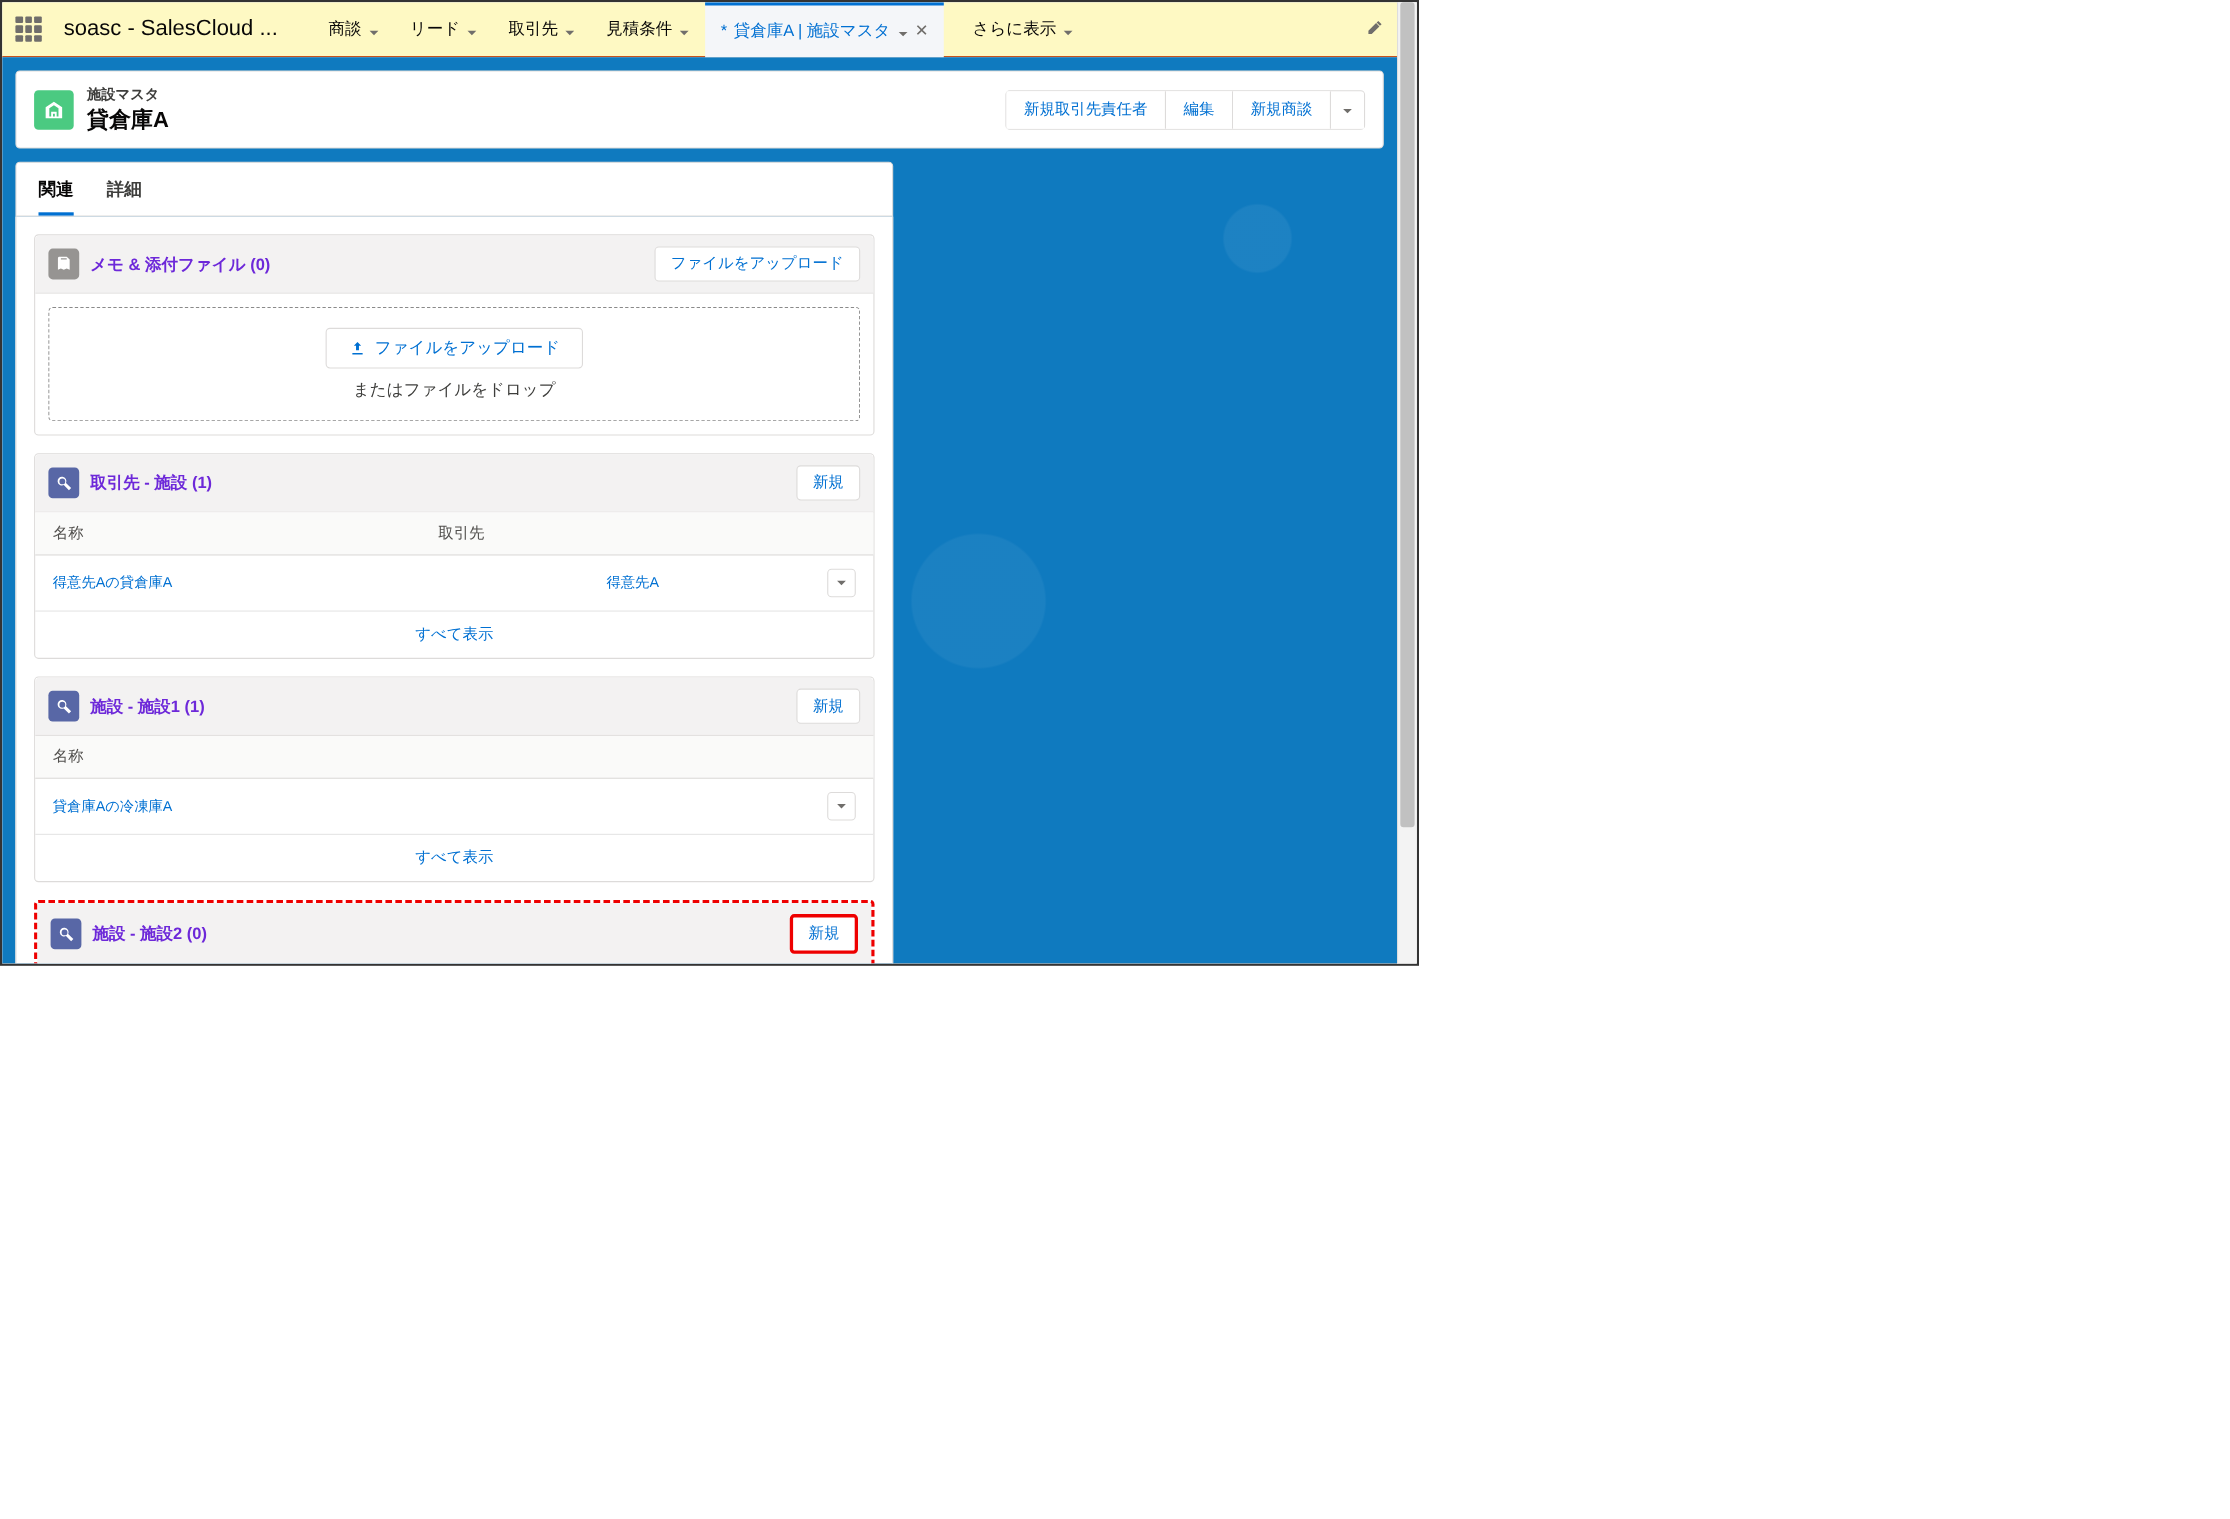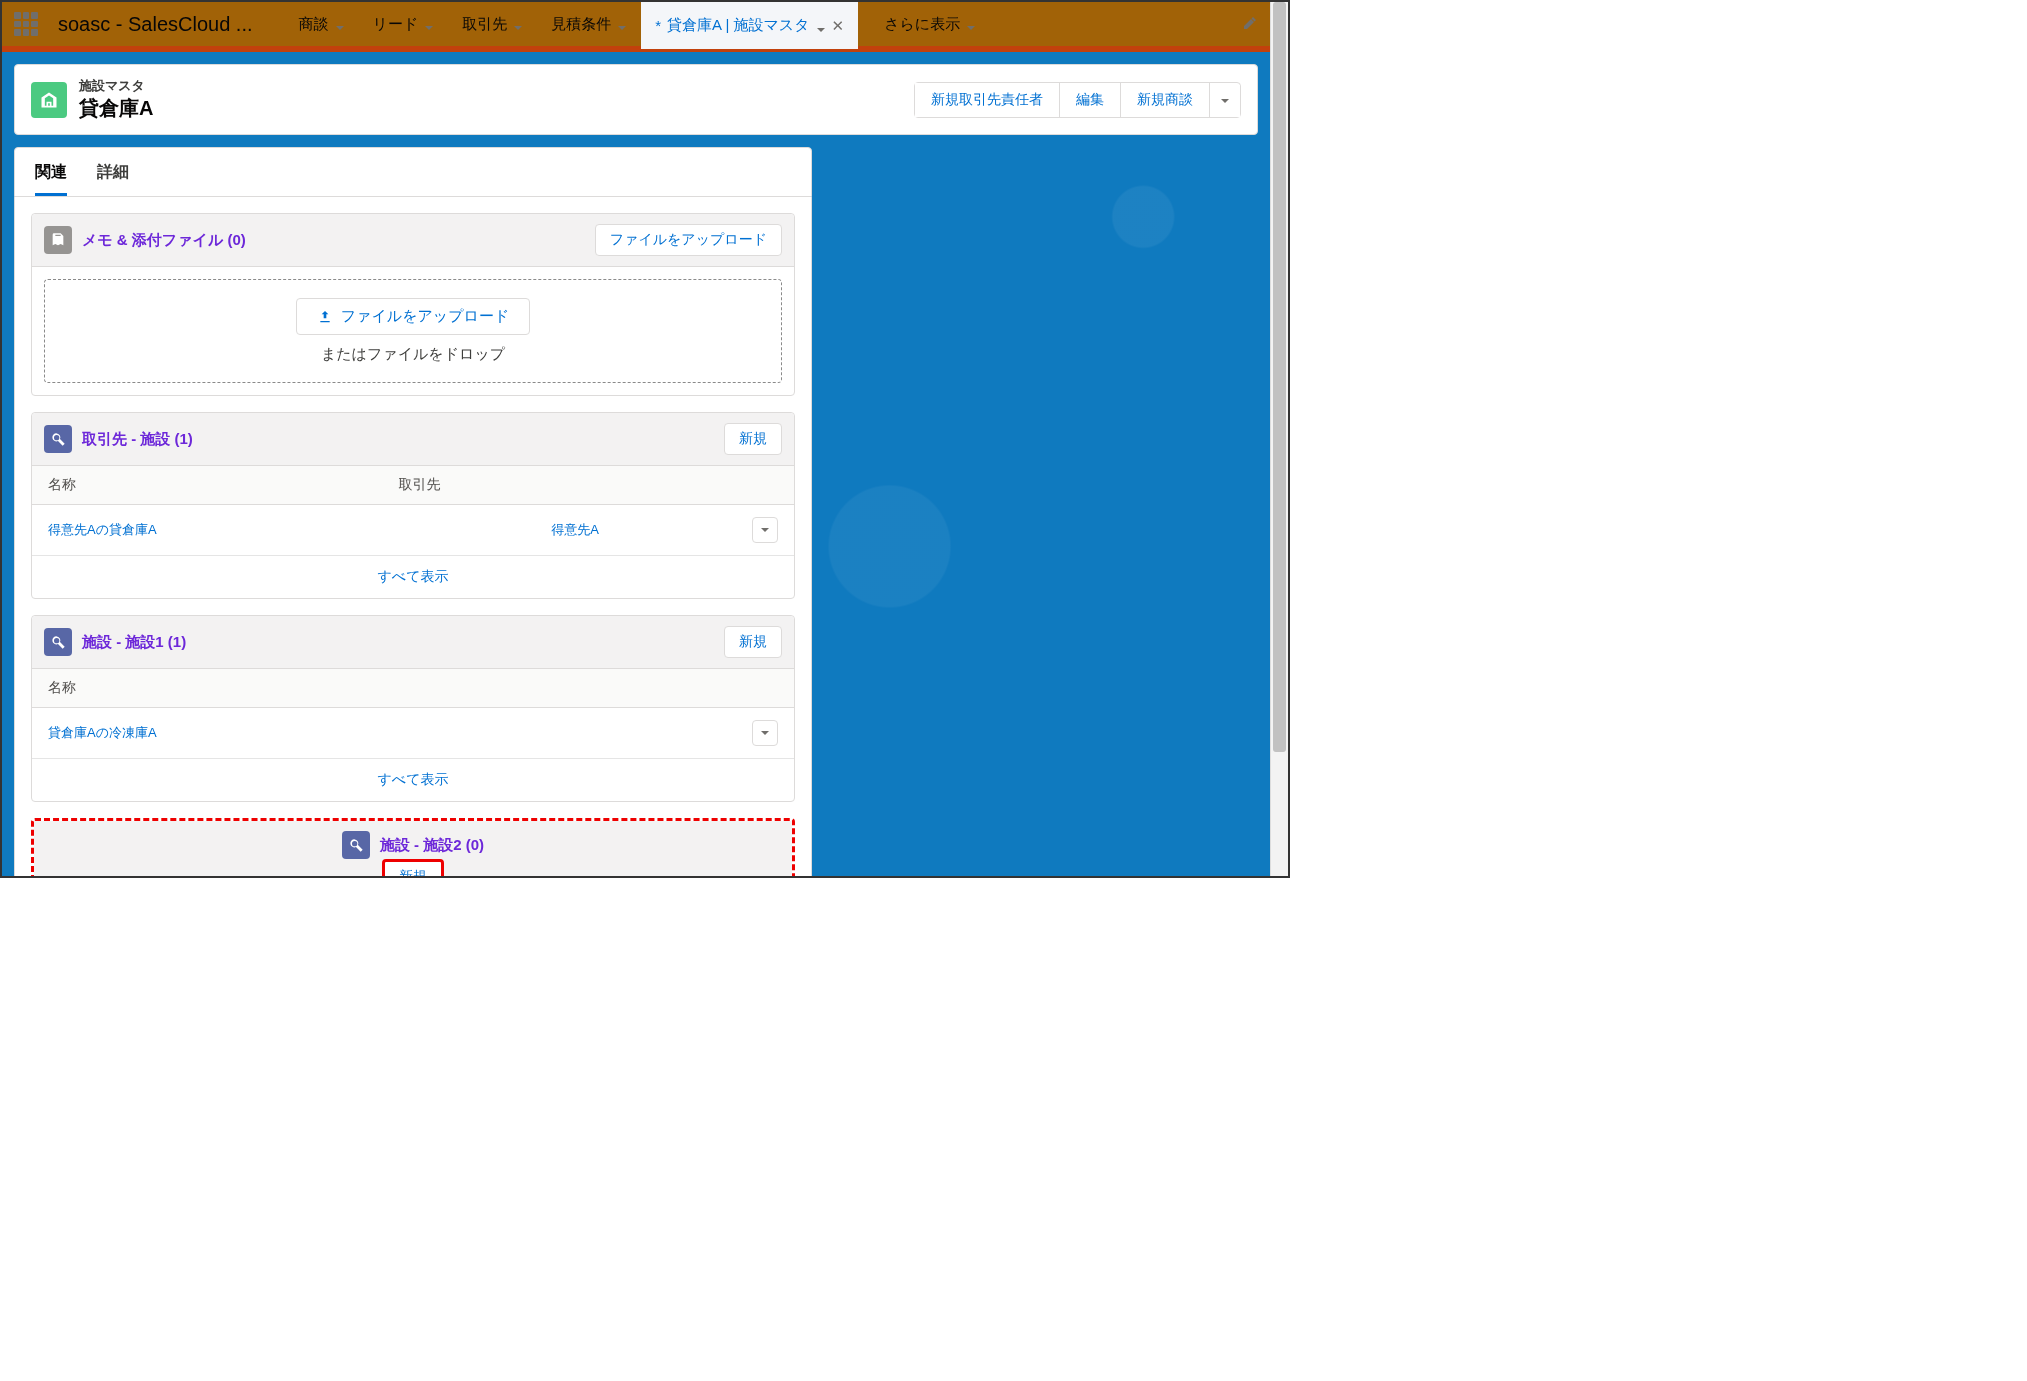--- a/index.html
+++ b/index.html
@@ -4,21 +4,21 @@
 <style>
   * { box-sizing: border-box; margin: 0; padding: 0; }
   body { font-family: "Salesforce Sans", Arial, sans-serif; font-size: 13px; color: #080707; background: #fff; }
 
   .outer { border: 2px solid #333; width: 1290px; height: 878px; display: flex; position: relative; }
   .content-area { flex: 1; overflow: hidden; display: flex; flex-direction: column; }
   .scrollbar { width: 18px; background: #f3f3f3; border-left: 1px solid #ddd; position: relative; }
   .scrollbar-thumb { position: absolute; top: 0; left: 2px; right: 2px; height: 750px; background: #c1c1c1; border-radius: 3px; }
 
   
-  .topnav { height: 50px; background: #a16207; display: flex; align-items: center; padding: 0 12px; gap: 12px; border-bottom: 6px solid #c2410c; }
+  .topnav { height: 50px; background: #fef9c3; display: flex; align-items: center; padding: 0 12px; gap: 12px; border-bottom: 1px solid #c2410c; }
   .waffle { width: 24px; height: 24px; display: grid; grid-template-columns: repeat(3,1fr); grid-template-rows: repeat(3,1fr); gap: 2px; margin-right: 8px; }
   .waffle span { background: #706e6b; border-radius: 1px; }
   .app-name { font-size: 20px; color: #080707; margin-right: 20px; }
   .nav-items { display: flex; align-items: stretch; height: 50px; }
   .nav-item { display: flex; align-items: center; padding: 0 14px; font-size: 15px; color: #080707; cursor: pointer; gap: 6px; position: relative; }
   .nav-item.active { border-top: 3px solid #0070d2; background: #f4f6f9; color: #0070d2; }
   .nav-item.active .close-x { color: #706e6b; cursor: pointer; }
   .chev { width: 10px; height: 10px; display: inline-block; }
   .chev svg { width: 10px; height: 10px; fill: #706e6b; }
   .more-show { margin-left: 12px; }
@@ -262,21 +262,21 @@
                 <div class="row-dd">
                     <svg viewBox="0 0 10 10">
                       <path d="M1 3l4 4 4-4z"></path>
                     </svg>
                   </div>
               </div>
               <div class="view-all">すべて表示</div>
             </div>
 
             <div class="rel-card highlight">
-              <div class="rel-header" style="border-radius:0;flex-direction:column;">
+              <div class="rel-header" style="border-radius:0;">
                 <div class="rel-header-left">
                   <div class="rel-icon blue">
                     <svg viewBox="0 0 24 24">
                         <path d="M22 19l-7-7a6 6 0 1 0-3 3l7 7 3-3zM6 10a4 4 0 1 1 8 0 4 4 0 0 1-8 0z"></path>
                       </svg>
                   </div>
                   <div class="rel-title">施設 - 施設2 (0)</div>
                 </div>
                 <button class="rel-action highlight-btn">新規</button>
               </div>

